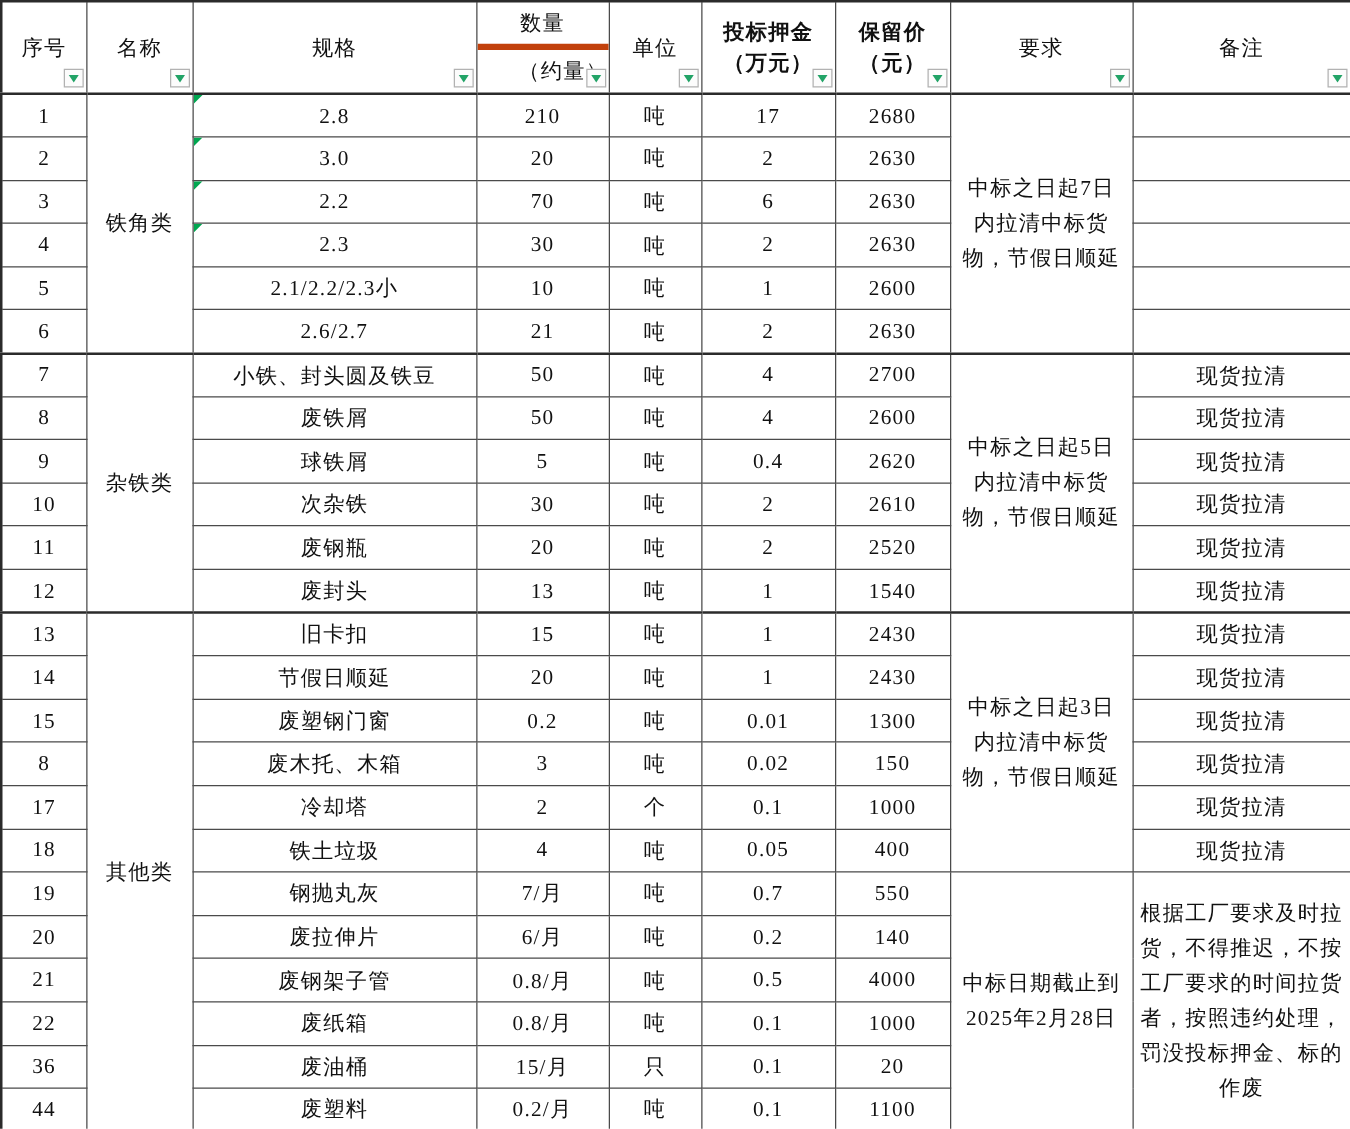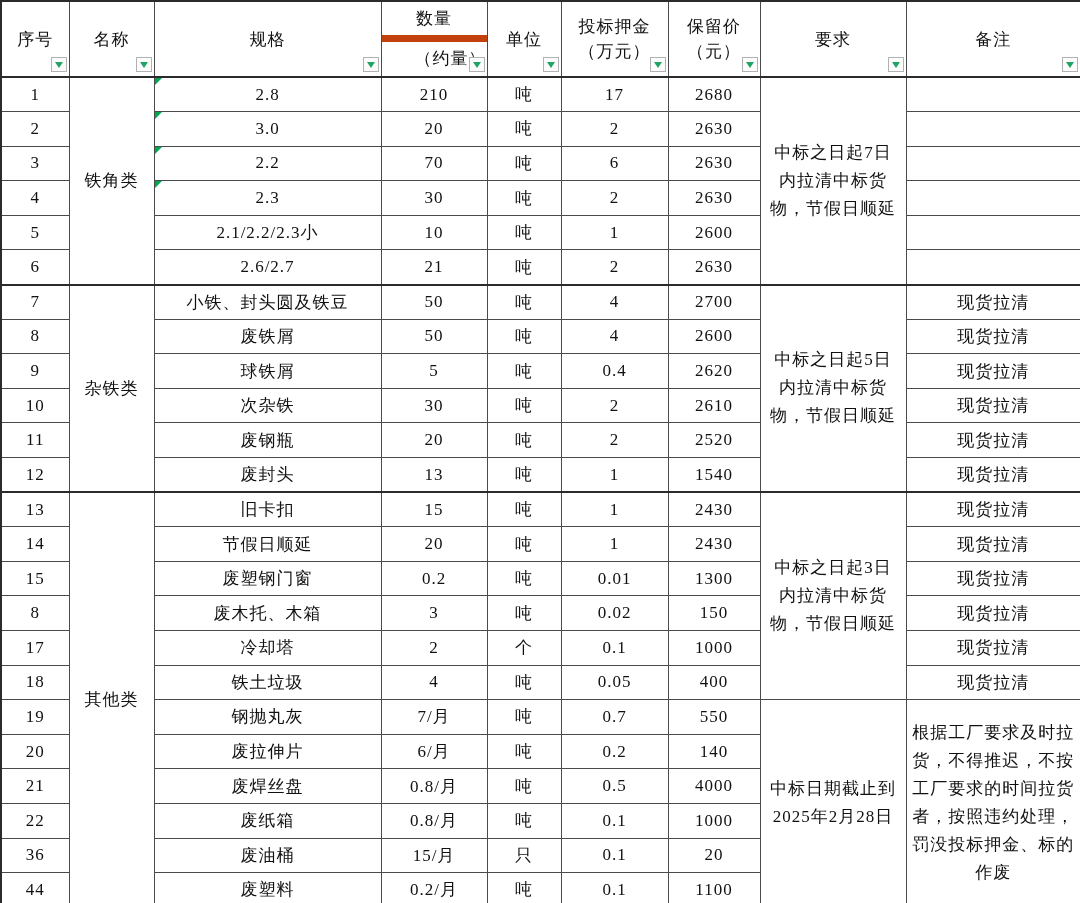--- a/index.html
+++ b/index.html
@@ -29,23 +29,23 @@
     width:16px;height:15px;box-sizing:border-box;
     background:#fcfcfc;border:1px solid #b2b2b2;
     display:flex;align-items:center;justify-content:center;
   }
   .tri{
     width:0;height:0;
     border-left:4px solid transparent;
     border-right:4px solid transparent;
     border-top:6px solid #21a366;
   }
-  .qty-top{height:33px;line-height:33px;border-bottom:7px solid #c2410c;}
+  .qty-top{height:33px;line-height:33px;border-bottom:5px solid #c2410c;}
   .qty-bottom{height:34px;line-height:34px;position:relative;text-align:right;}
-  .two-line div{line-height:25px;}
+  .two-line div{line-height:25px;font-weight:bold;}
   .corner{
     position:absolute;top:0;left:0;width:0;height:0;
     border-top:7px solid #00a650;border-right:7px solid transparent;
   }
   .req-cell,.remark-merged{line-height:1.65;padding:0 5px;}
 </style>
 </head>
 <body>
 
 <table>
@@ -309,21 +309,21 @@
       <tr>
         <td><span>20</span></td>
         <td><span>废拉伸片</span></td>
         <td><span>6/月</span></td>
         <td><span>吨</span></td>
         <td><span>0.2</span></td>
         <td><span>140</span></td>
       </tr>
       <tr>
         <td><span>21</span></td>
-        <td><span>废焊丝盘</span></td>
+        <td><span>废钢架子管</span></td>
         <td><span>0.8/月</span></td>
         <td><span>吨</span></td>
         <td><span>0.5</span></td>
         <td><span>4000</span></td>
       </tr>
       <tr>
         <td><span>22</span></td>
         <td><span>废纸箱</span></td>
         <td><span>0.8/月</span></td>
         <td><span>吨</span></td>

